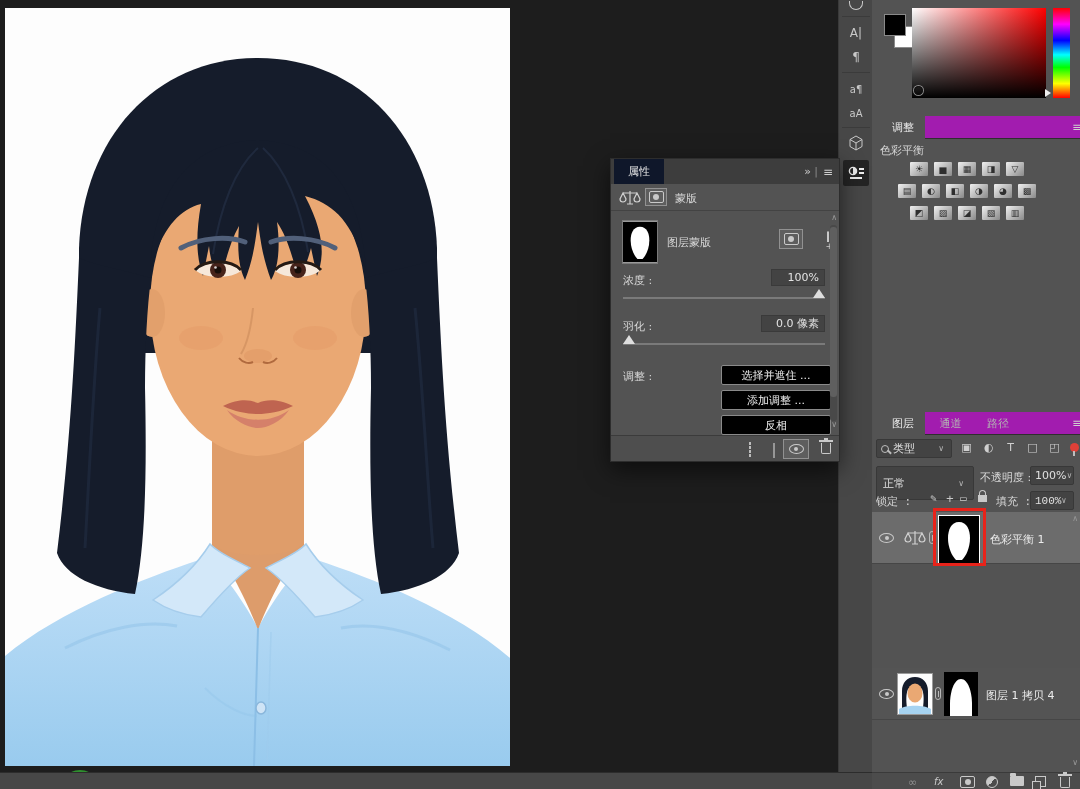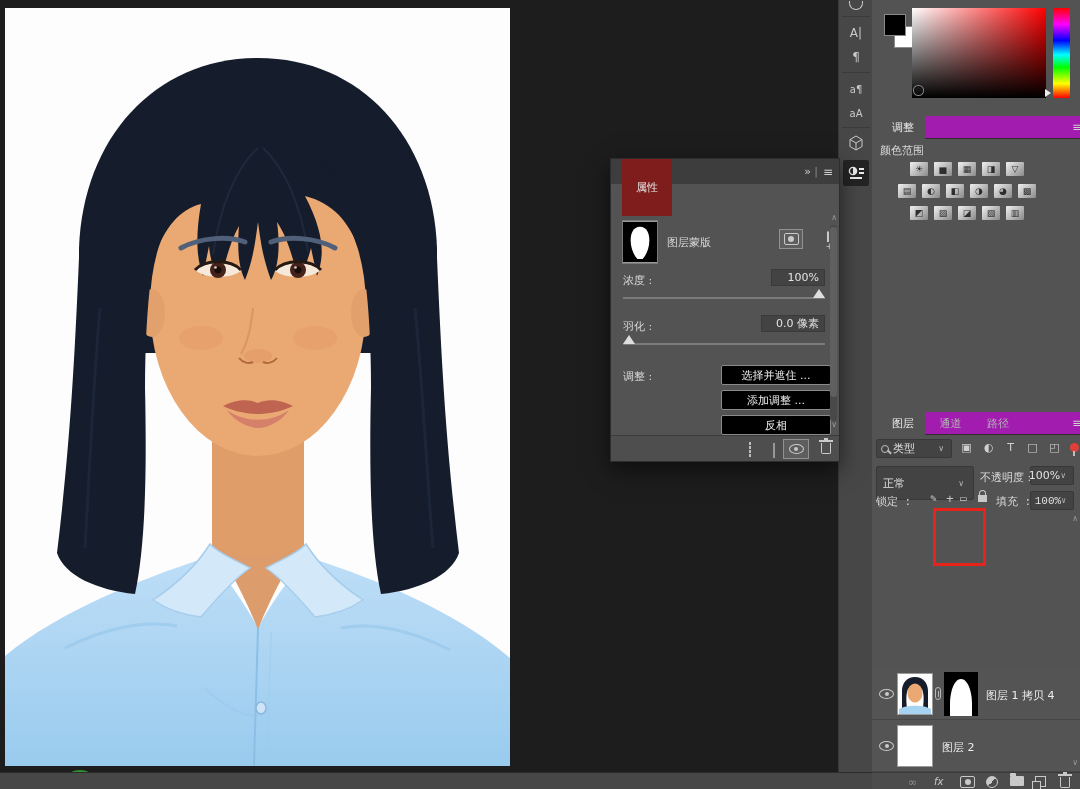--- a/index.html
+++ b/index.html
@@ -42,41 +42,41 @@
   .menu-glyph { position:absolute; right:7px; top:4px; color:#cfcfcf; font-size:12px; }
 
   
   .adj-add { position:absolute; left:8px; top:143px; color:#d8d8d8; }
   .adj-row { position:absolute; display:flex; gap:6px; }
   .adj-icon { width:18px; height:14px; border-radius:1px; background:linear-gradient(135deg,#f0f0f0,#898989);
     color:#2e2e2e; font-size:9px; display:flex; align-items:center; justify-content:center; }
 
   
   .typebox, .blendbox, .valuebox { position:absolute; background:#434343; border:1px solid #383838; border-radius:2px;
-    color:#e0e0e0; display:flex; align-items:center;justify-content:flex-end; }
+    color:#e0e0e0; display:flex; align-items:center; }
   .chev { margin-left:auto; padding-right:3px; color:#b5b5b5; font-size:8px; }
   .filter-icon { position:absolute; top:4px; width:17px; height:17px; display:flex; align-items:center; justify-content:center; color:#cfcfcf; font-size:11px; }
   .lockrow-label { color:#d8d8d8; }
   .layer-rows { position:absolute; left:0; top:512px; width:208px; height:260px; }
   .lrow { position:absolute; left:0; width:208px; height:52px; background:#545454; border-bottom:1px solid #464646; }
   .lrow.selected { background:#6c6c6c; }
   .lname { position:absolute; top:20px; color:#ececec; }
   .thumb { position:absolute; background:#fff; }
   .thumb-border { outline:1px solid #9a9a9a; }
   .checker { background-image:linear-gradient(45deg,#c8c8c8 25%,transparent 25%,transparent 75%,#c8c8c8 75%),
     linear-gradient(45deg,#c8c8c8 25%,#fff 25%,#fff 75%,#c8c8c8 75%); background-size:8px 8px; background-position:0 0,4px 4px; }
   .ltoolbar { position:absolute; left:0; top:772px; width:208px; height:17px; background:#4c4c4c; border-top:1px solid #3a3a3a; }
   .ltool { position:absolute; top:3px; display:flex; align-items:center; justify-content:center; color:#c9c9c9; }
   .scroll-arrow { position:absolute; right:2px; color:#999; font-size:8px; }
 
   
   .props { position:absolute; left:610px; top:158px; width:230px; height:304px; background:#535353;
     border:1px solid #2d2d2d; box-shadow:0 8px 22px rgba(0,0,0,.55); z-index:40; }
   .props-tabbar { position:absolute; left:0; top:0; width:228px; height:25px; background:#3d3d3d; }
-  .props-tab { display:inline-block; margin-left:11px; padding:21px 14px; background:#7f1d1d; color:#e8e8e8; }
+  .props-tab { display:inline-block; margin-left:3px; padding:5px 14px; background:#0f172a; color:#e8e8e8; }
   .props-hdr { position:absolute; left:0; top:25px; width:228px; height:27px; border-bottom:1px solid #434343; }
   .boxed { background:#5e5e5e; border:1px solid #919191; display:flex; align-items:center; justify-content:center; }
   .plabel { position:absolute; color:#d8d8d8; }
   .field { position:absolute; height:17px; background:#434343; border:1px solid #3a3a3a; color:#e3e3e3;
     display:flex; align-items:center; justify-content:flex-end; padding:0 5px; }
   .slider-track { position:absolute; height:2px; background:#7a7a7a; }
   .slider-handle { position:absolute; top:-8px; width:0; height:0; border-left:6px solid transparent; border-right:6px solid transparent; border-bottom:9px solid #dedede; }
   .pbtn { position:absolute; left:110px; width:110px; height:20px; background:#000000; border:1px solid #8a8a8a;
     border-radius:2px; color:#eee; display:flex; align-items:center; justify-content:center; }
   .props-bottom { position:absolute; left:0; bottom:0; width:228px; height:26px; background:#4e4e4e; border-top:1px solid #3b3b3b; }
@@ -251,21 +251,21 @@
       <div class="gradbox"></div>
       <div class="grad-marker"></div>
       <div class="huebar"></div>
       <div class="huepointer"></div>
     </div>
 
     <div class="tabbar" style="top:116px;height:23px;">
       <span class="tab active">调整</span>
       <span class="menu-glyph">≡</span>
     </div>
-    <div class="adj-add">颜色范围</div>
+    <div class="adj-add">色彩平衡</div>
     <div class="adj-row" style="left:38px;top:162px;">
       <span class="adj-icon">☀</span>
       <span class="adj-icon">▅</span>
       <span class="adj-icon">▦</span>
       <span class="adj-icon">◨</span>
       <span class="adj-icon">▽</span>
     </div>
     <div class="adj-row" style="left:26px;top:184px;">
       <span class="adj-icon">▤</span>
       <span class="adj-icon">◐</span>
@@ -326,40 +326,46 @@
       <span style="position:absolute;left:106px;top:0;"><span class="i-lock"></span></span>
       <span class="plabel" style="left:124px;top:5px;">填充 :</span>
       <div class="valuebox" style="left:158px;top:2px;width:44px;height:19px;padding:0 4px;">
         <span>100%</span>
         <span class="chev">∨</span>
       </div>
     </div>
 
     <div class="layer-rows">
 
+      <div class="lrow selected" style="top:0;">
+        <span style="position:absolute;left:7px;top:21px;"><span class="i-eye"></span></span>
+        <svg style="position:absolute;left:32px;top:18px;" width="22" height="16" viewBox="0 0 22 16">
+            <use href="#scalesicon"></use>
+          </svg>
+        <span style="position:absolute;left:57px;top:19px;"><span class="i-link"></span></span>
+        <svg class="thumb" style="left:67px;top:4px;outline:1px solid #fff;" width="40" height="48">
+            <use href="#maskbust"></use>
+          </svg>
+        <span class="lname" style="left:118px;">色彩平衡 1</span>
+      </div>
 
 
 
       <div class="lrow" style="top:156px;">
         <span style="position:absolute;left:7px;top:21px;"><span class="i-eye"></span></span>
         <svg class="thumb thumb-border" style="left:26px;top:6px;" width="34" height="40">
             <use href="#miniportrait"></use>
           </svg>
         <span style="position:absolute;left:63px;top:19px;"><span class="i-link"></span></span>
         <svg class="thumb" style="left:72px;top:4px;" width="34" height="44">
             <use href="#masktorso"></use>
           </svg>
         <span class="lname" style="left:114px;">图层 1 拷贝 4</span>
       </div>
 
-      <div class="lrow" style="top:208px;">
-        <span style="position:absolute;left:7px;top:21px;"><span class="i-eye"></span></span>
-        <div class="thumb thumb-border" style="left:26px;top:6px;width:34px;height:40px;background:#fff;"></div>
-        <span class="lname" style="left:70px;">图层 2</span>
-      </div>
       <span class="scroll-arrow" style="top:2px;">∧</span>
       <span class="scroll-arrow" style="top:246px;">∨</span>
     </div>
 
     <div class="ltoolbar">
       <span class="ltool" style="left:36px;color:#8f8f8f;">∞</span>
       <span class="ltool" style="left:62px;font-style:italic;font-size:10px;">fx</span>
       <span class="ltool" style="left:88px;">
           <span class="i-maskcirc"></span>
         </span>
@@ -377,20 +383,29 @@
         </span>
     </div>
   </div>
 
   <div class="props">
     <div class="props-tabbar">
       <span class="props-tab">属性</span>
       <span style="position:absolute;right:28px;top:6px;color:#cfcfcf;">»</span>
       <span style="position:absolute;right:21px;top:6px;color:#8a8a8a;">|</span>
       <span style="position:absolute;right:6px;top:6px;color:#cfcfcf;font-size:12px;">≡</span>
+    </div>
+    <div class="props-hdr">
+      <svg style="position:absolute;left:8px;top:6px;" width="22" height="16" viewBox="0 0 22 16">
+          <use href="#scalesicon"></use>
+        </svg>
+      <span class="boxed" style="position:absolute;left:34px;top:4px;width:22px;height:18px;">
+          <span class="i-maskcirc"></span>
+        </span>
+      <span class="plabel" style="left:64px;top:7px;">蒙版</span>
     </div>
 
     <svg class="thumb" style="position:absolute;left:12px;top:62px;outline:1px solid #7a7a7a;" width="34" height="42" viewBox="0 0 40 48">
         <use href="#maskbust"></use>
       </svg>
     <span class="plabel" style="left:56px;top:76px;">图层蒙版</span>
     <span class="boxed" style="position:absolute;right:36px;top:70px;width:24px;height:20px;">
         <span class="i-maskcirc"></span>
       </span>
     <span style="position:absolute;right:10px;top:73px;"><span class="i-vmask"></span></span>

